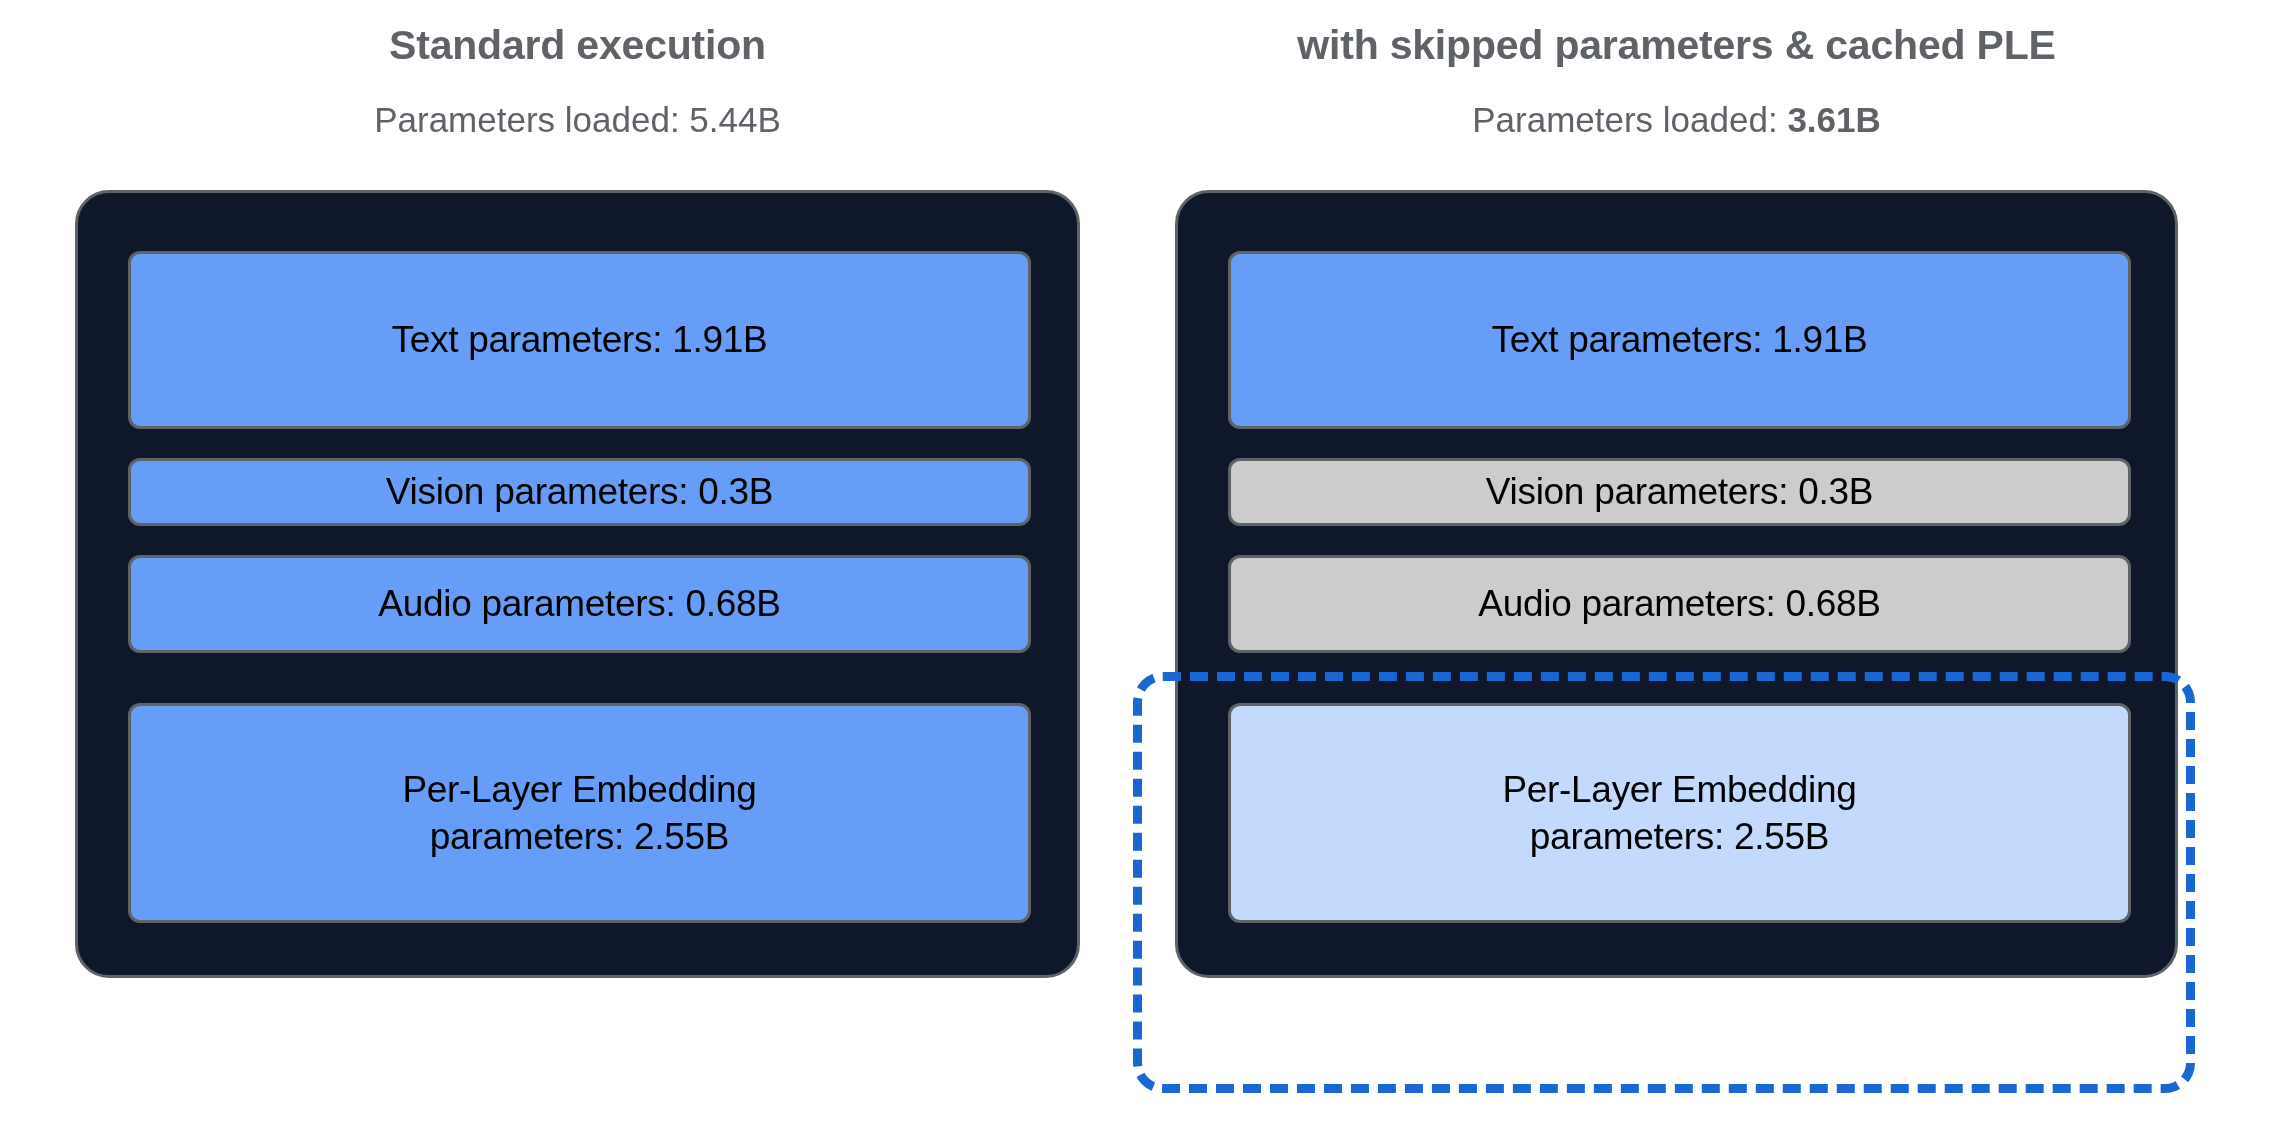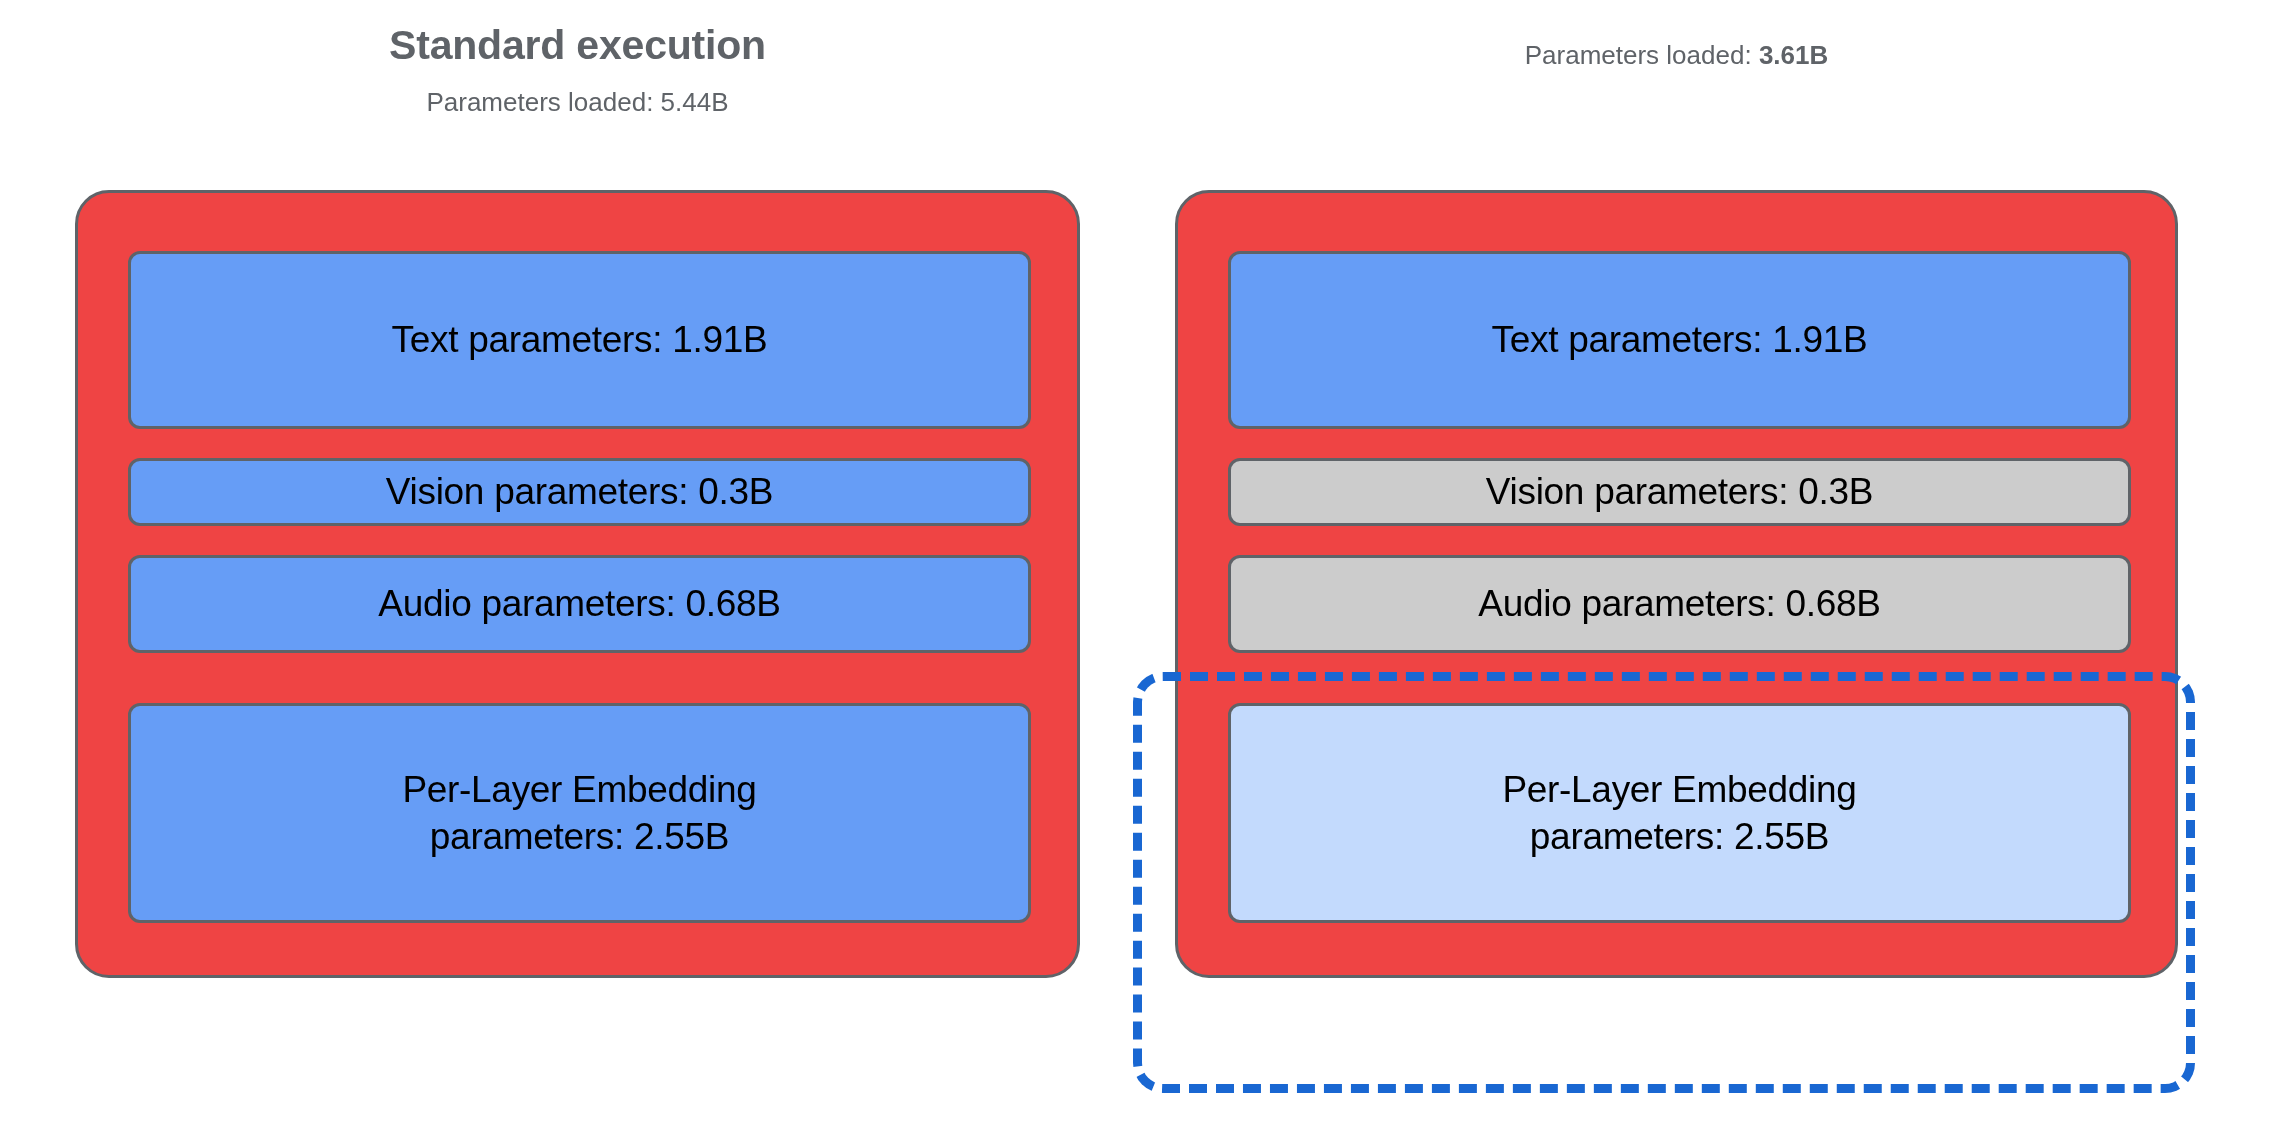--- a/index.html
+++ b/index.html
@@ -29,35 +29,35 @@
     color: #5f6368;
   }
   .col-head .title {
     font-size: 41px;
     font-weight: bold;
     line-height: 1.15;
     letter-spacing: -0.2px;
     white-space: nowrap;
   }
   .col-head .subtitle {
-    font-size: 26px;
+    font-size: 35px;
     font-weight: normal;
     line-height: 1.15;
-    margin-top: 19px;
+    margin-top: 31px;
     white-space: nowrap;
   }
   .col-head .subtitle b { font-weight: bold; color: #5f6368; }
 
   #head-left  { left: 75px;   top: 22px;  width: 1005px; }
   #head-right { left: 1175px; top: 22px;  width: 1003px; }
 
   
   .panel {
     position: absolute;
-    background: #ef4444;
+    background: #0f172a;
     border: 3px solid #5f6368;
     border-radius: 34px;
     box-sizing: border-box;
   }
   #panel-left  { left: 75px;   top: 190px; width: 1005px; height: 788px; }
   #panel-right { left: 1175px; top: 190px; width: 1003px; height: 788px; }
 
   
   .pbox {
     position: absolute;
@@ -121,20 +121,21 @@
 <div class="canvas">
 
   <div class="col-head" id="head-left">
     <div class="title">Standard execution</div>
     <div class="subtitle">
       <span>Parameters loaded: </span><span>5.44B</span>
     </div>
   </div>
 
   <div class="col-head" id="head-right">
+    <div class="title">with skipped parameters &amp; cached PLE</div>
     <div class="subtitle">
       <span>Parameters loaded: </span><b>3.61B</b>
     </div>
   </div>
 
   <div class="panel" id="panel-left">
 
     <div class="pbox blue" id="box-l-text">Text parameters: 1.91B</div>
 
     <div class="pbox blue" id="box-l-vision">Vision parameters: 0.3B</div>

